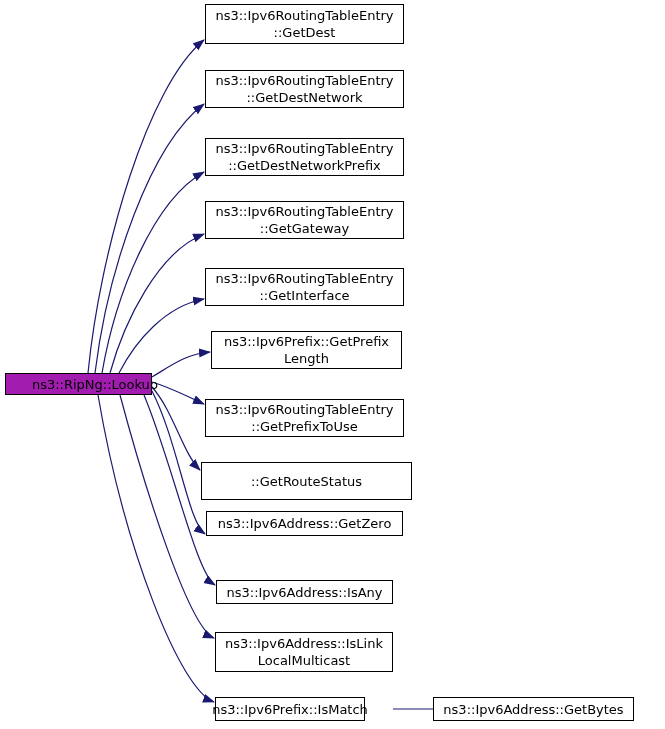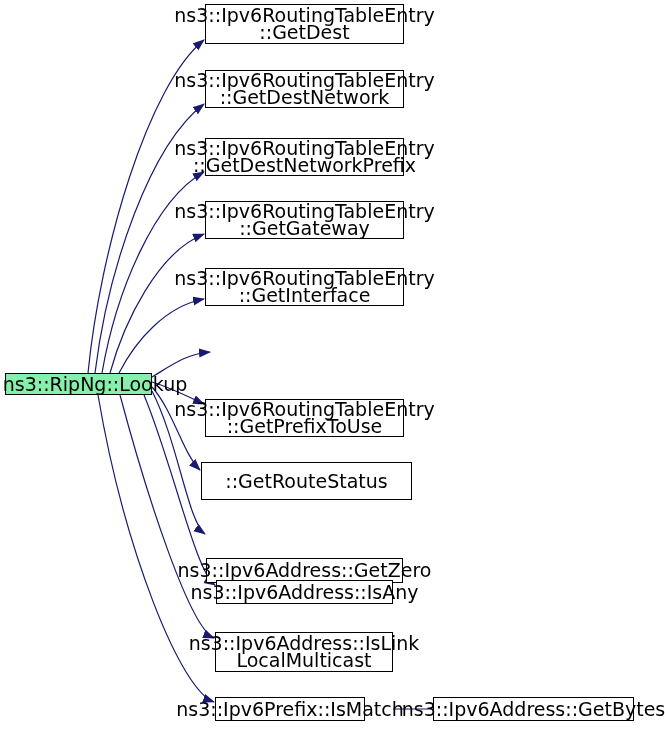--- a/index.html
+++ b/index.html
@@ -10,46 +10,46 @@
     background:#ffffff;
     overflow:hidden;
   }
   .edges{position:absolute;left:0;top:0;width:665px;height:729px;}
   .node{
     position:absolute;
     box-sizing:border-box;
     border:1px solid #000000;
     background:#ffffff;
     color:#000000;
-    font-size:19px;
+    font-size:13px;
     line-height:17px;
     display:flex;
     flex-direction:column;
     justify-content:center;
     align-items:center;
     text-align:center;
     white-space:nowrap;
     cursor:pointer;
   }
   .root-node{
-    background:#86efac;
+    background:#a21caf;
     border:1.5px solid #000000;
     cursor:default;
     padding-left:33px;
   }
   .n0{left:5px;top:373px;width:147px;height:22px;}
   .n1{left:205px;top:4px;width:199px;height:40px;}
   .n2{left:205px;top:70px;width:199px;height:38px;}
   .n3{left:205px;top:138px;width:199px;height:38px;}
   .n4{left:205px;top:201px;width:199px;height:38px;}
   .n5{left:205px;top:268px;width:199px;height:38px;}
   .n6{left:211px;top:331px;width:191px;height:38px;}
   .n7{left:205px;top:399px;width:199px;height:38px;}
   .n8{left:201px;top:462px;width:211px;height:38px;}
-  .n9{left:206px;top:558px;width:197px;height:25px;}
+  .n9{left:206px;top:511px;width:197px;height:25px;}
   .n10{left:216px;top:580px;width:177px;height:24px;text-align:center;}
   .n11{left:215px;top:632px;width:178px;height:40px;}
   .n12{left:215px;top:697px;width:150px;height:24px;}
   .n13{left:433px;top:697px;width:201px;height:24px;}
 </style>
 </head>
 <body>
 
 <div class="graph">
 
@@ -98,20 +98,24 @@
   <div class="node n4">
     <span>ns3::Ipv6RoutingTableEntry</span>
     <span>::GetGateway</span>
   </div>
 
   <div class="node n5">
     <span>ns3::Ipv6RoutingTableEntry</span>
     <span>::GetInterface</span>
   </div>
 
+  <div class="node n6">
+    <span>ns3::Ipv6Prefix::GetPrefix</span>
+    <span>Length</span>
+  </div>
 
   <div class="node n7">
     <span>ns3::Ipv6RoutingTableEntry</span>
     <span>::GetPrefixToUse</span>
   </div>
 
   <div class="node n8">
     <span>::GetRouteStatus</span>
   </div>
 

